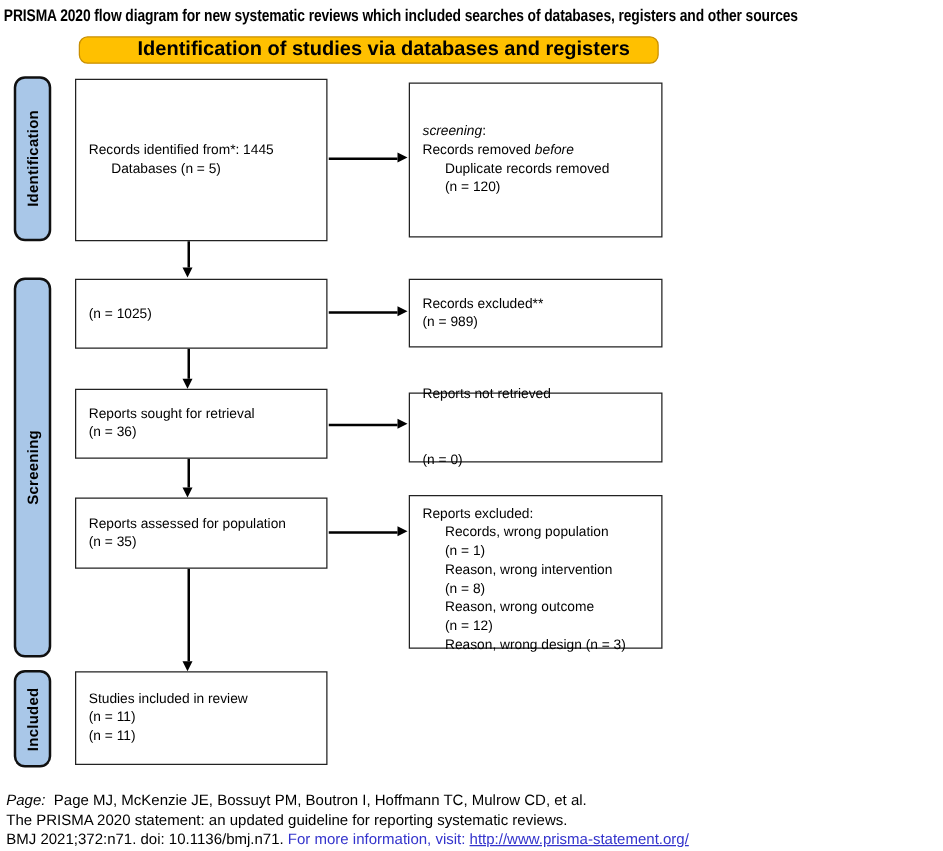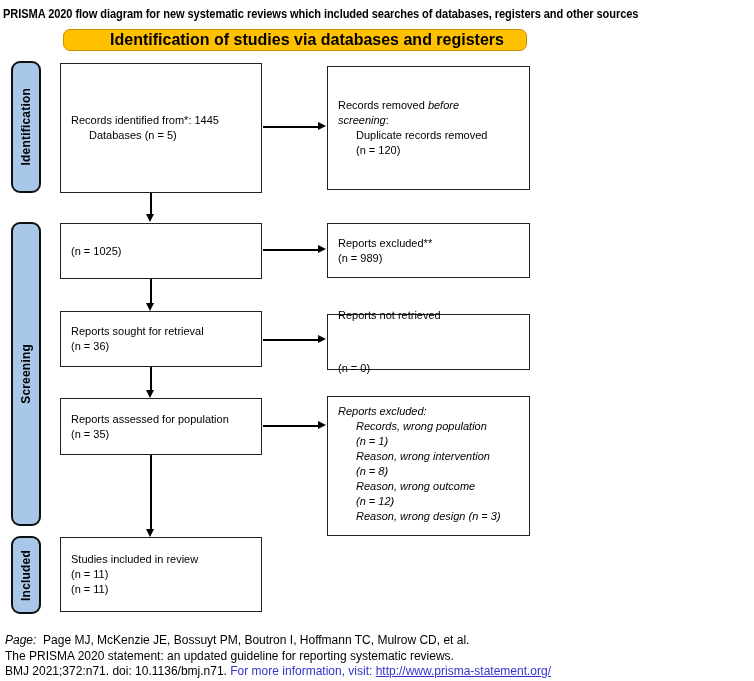--- a/index.html
+++ b/index.html
@@ -74,48 +74,48 @@
   </div>
   <div class="side" style="top:536px;height:78px;">
     <span>Included</span>
   </div>
 
   <div class="box" style="left:60px;top:63px;width:202px;height:130px;">
     <div class="line">Records identified from*: 1445</div>
     <div class="line indent">Databases (n = 5)</div>
   </div>
   <div class="box" style="left:327px;top:66px;width:203px;height:124px;">
+    <div class="line"><span class="it">screening</span><span>:</span></div>
     <div class="line"><span>Records removed </span><span class="it">before</span></div>
-    <div class="line"><span class="it">screening</span><span>:</span></div>
     <div class="line indent">Duplicate records removed</div>
     <div class="line indent">(n = 120)</div>
   </div>
 
   <div class="box" style="left:60px;top:223px;width:202px;height:56px;">
     <div class="line">(n = 1025)</div>
   </div>
   <div class="box" style="left:327px;top:223px;width:203px;height:55px;">
-    <div class="line">Reports excluded**</div>
+    <div class="line">Records excluded**</div>
     <div class="line">(n = 989)</div>
   </div>
 
   <div class="box" style="left:60px;top:311px;width:202px;height:56px;">
     <div class="line">Reports sought for retrieval</div>
     <div class="line">(n = 36)</div>
   </div>
   <div class="box" style="left:327px;top:314px;width:203px;height:56px;gap:38px;">
     <div class="line">Reports not retrieved</div>
     <div class="line">(n = 0)</div>
   </div>
 
   <div class="box" style="left:60px;top:398px;width:202px;height:57px;">
     <div class="line">Reports assessed for population</div>
     <div class="line">(n = 35)</div>
   </div>
-  <div class="box top" style="left:327px;top:396px;width:203px;height:140px;font-style:italic;">
+  <div class="box top" style="left:327px;top:396px;width:203px;height:123px;">
     <div class="line">Reports excluded:</div>
     <div class="line indent">Records, wrong population</div>
     <div class="line indent">(n = 1)</div>
     <div class="line indent">Reason, wrong intervention</div>
     <div class="line indent">(n = 8)</div>
     <div class="line indent">Reason, wrong outcome</div>
     <div class="line indent">(n = 12)</div>
     <div class="line indent">Reason, wrong design (n = 3)</div>
   </div>
 

